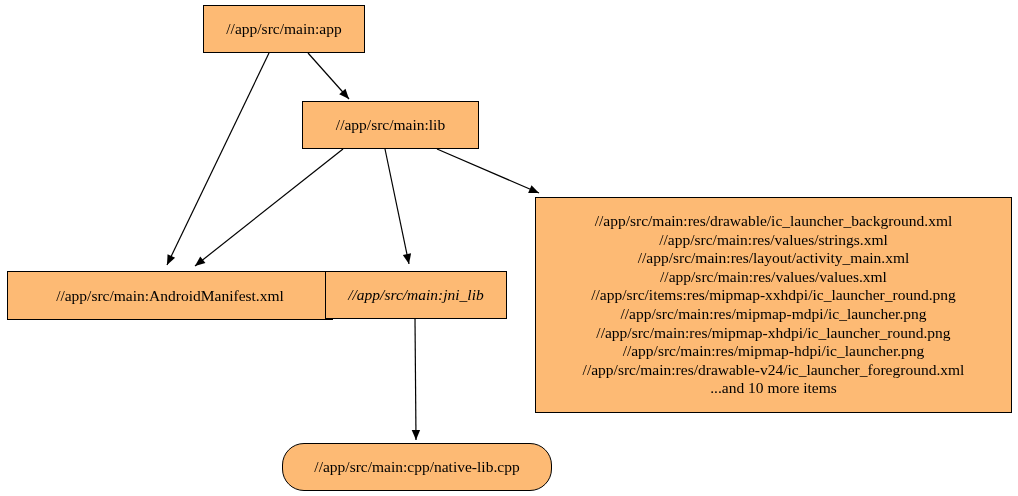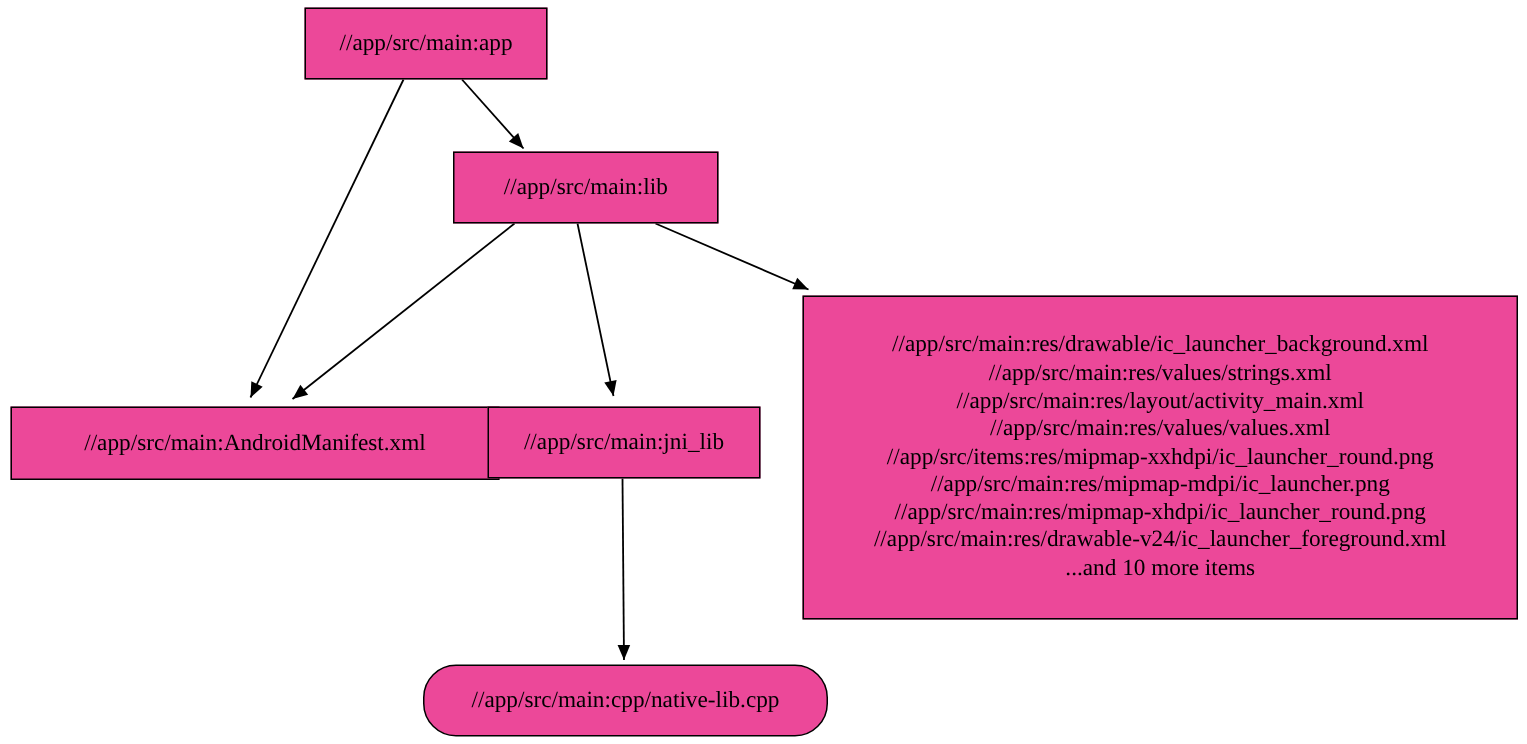--- a/index.html
+++ b/index.html
@@ -14,21 +14,21 @@
   }
   svg.edges {
     position: absolute;
     left: 0; top: 0;
     width: 1018px; height: 496px;
   }
   svg.edges line { stroke: #000000; stroke-width: 1.2; }
   .node {
     position: absolute;
     box-sizing: border-box;
-    background: #ec4899;
+    background: #fdba74;
     border: 1px solid #000000;
     display: flex;
     align-items: center;
     justify-content: center;
     text-align: center;
     font-size: 15.5px;
     white-space: nowrap;
   }
   .node.multi {
     flex-direction: column;
@@ -59,32 +59,33 @@
   </div>
 
   <div class="node" style="left:302px; top:101px; width:177px; height:48px;">
     <span>//app/src/main:lib</span>
   </div>
 
   <div class="node" style="left:7px; top:271px; width:326px; height:49px;">
     <span>//app/src/main:AndroidManifest.xml</span>
   </div>
 
-  <div class="node" style="left:325px; top:271px; width:182px; height:48px;">
+  <div class="node" style="left:325px; top:271px; width:182px; height:48px;font-style:italic;">
     <span>//app/src/main:jni_lib</span>
   </div>
 
   <div class="node multi" style="left:535px; top:197px; width:477px; height:216px;">
     <div>//app/src/main:res/drawable/ic_launcher_background.xml</div>
     <div>//app/src/main:res/values/strings.xml</div>
     <div>//app/src/main:res/layout/activity_main.xml</div>
     <div>//app/src/main:res/values/values.xml</div>
     <div>//app/src/items:res/mipmap-xxhdpi/ic_launcher_round.png</div>
     <div>//app/src/main:res/mipmap-mdpi/ic_launcher.png</div>
     <div>//app/src/main:res/mipmap-xhdpi/ic_launcher_round.png</div>
+    <div>//app/src/main:res/mipmap-hdpi/ic_launcher.png</div>
     <div>//app/src/main:res/drawable-v24/ic_launcher_foreground.xml</div>
     <div>...and 10 more items</div>
   </div>
 
   <div class="node" style="left:282px; top:443px; width:270px; height:48px;border-radius:22px;">
     <span>//app/src/main:cpp/native-lib.cpp</span>
   </div>
 
 </div>
 

